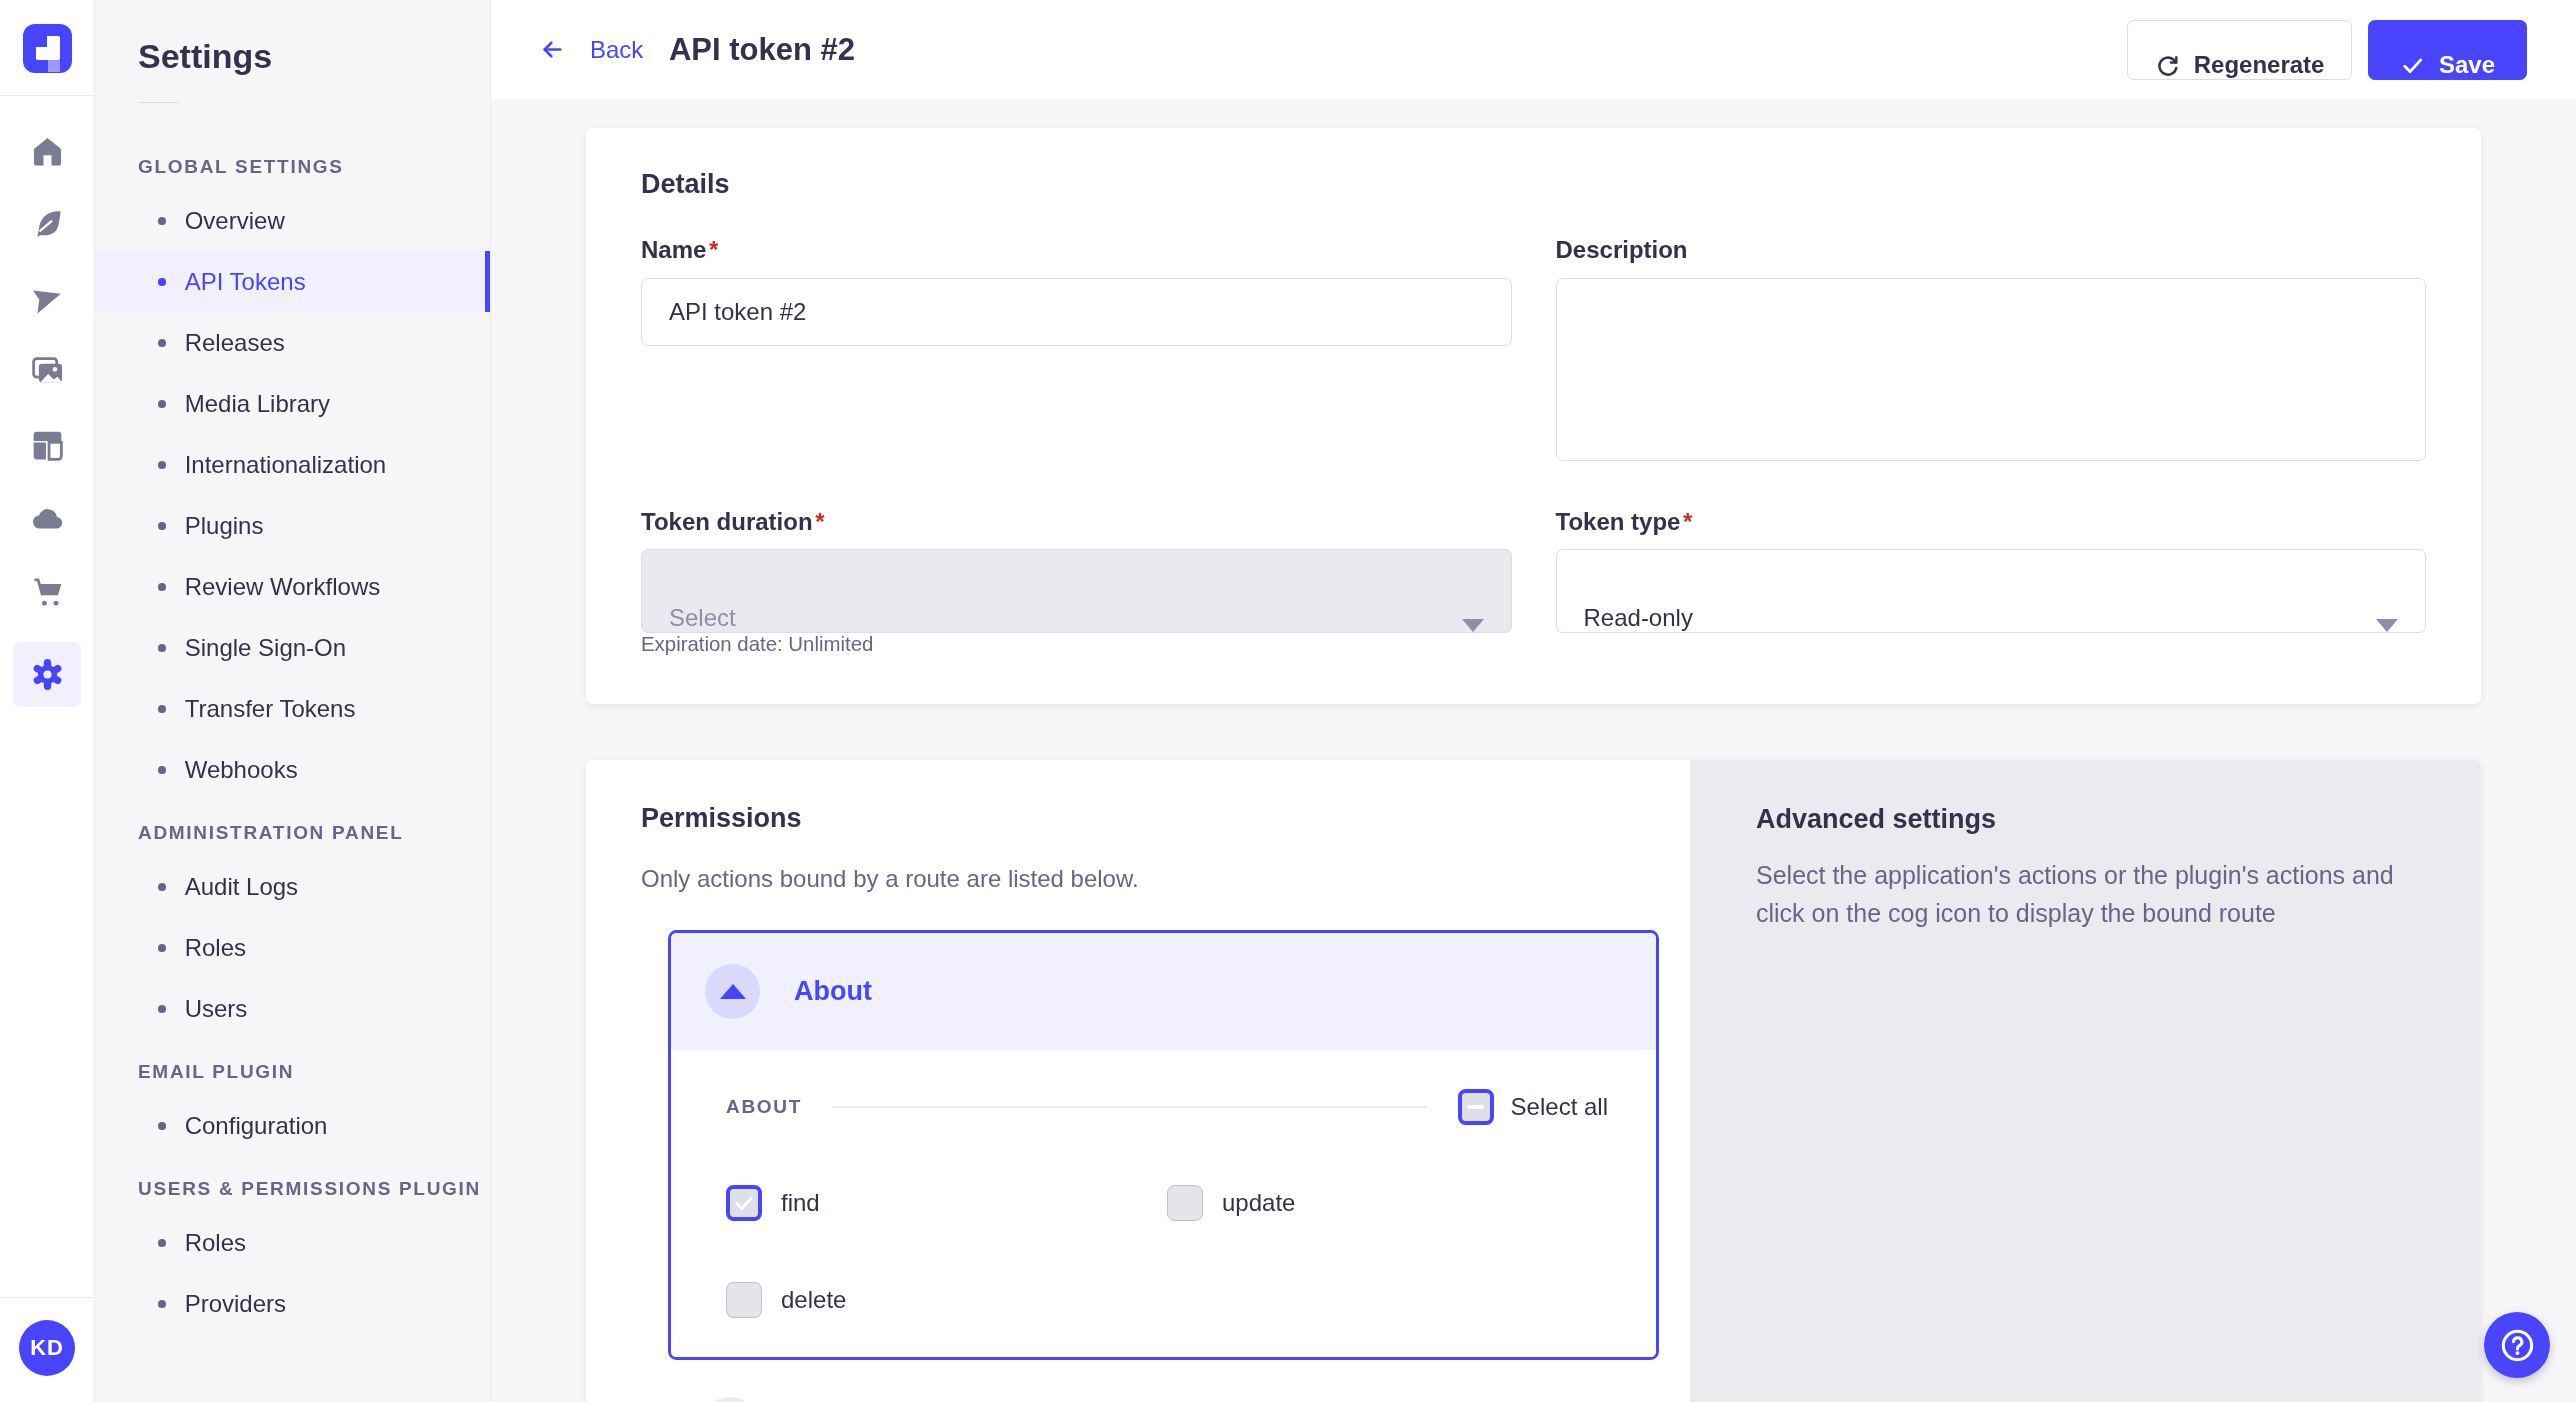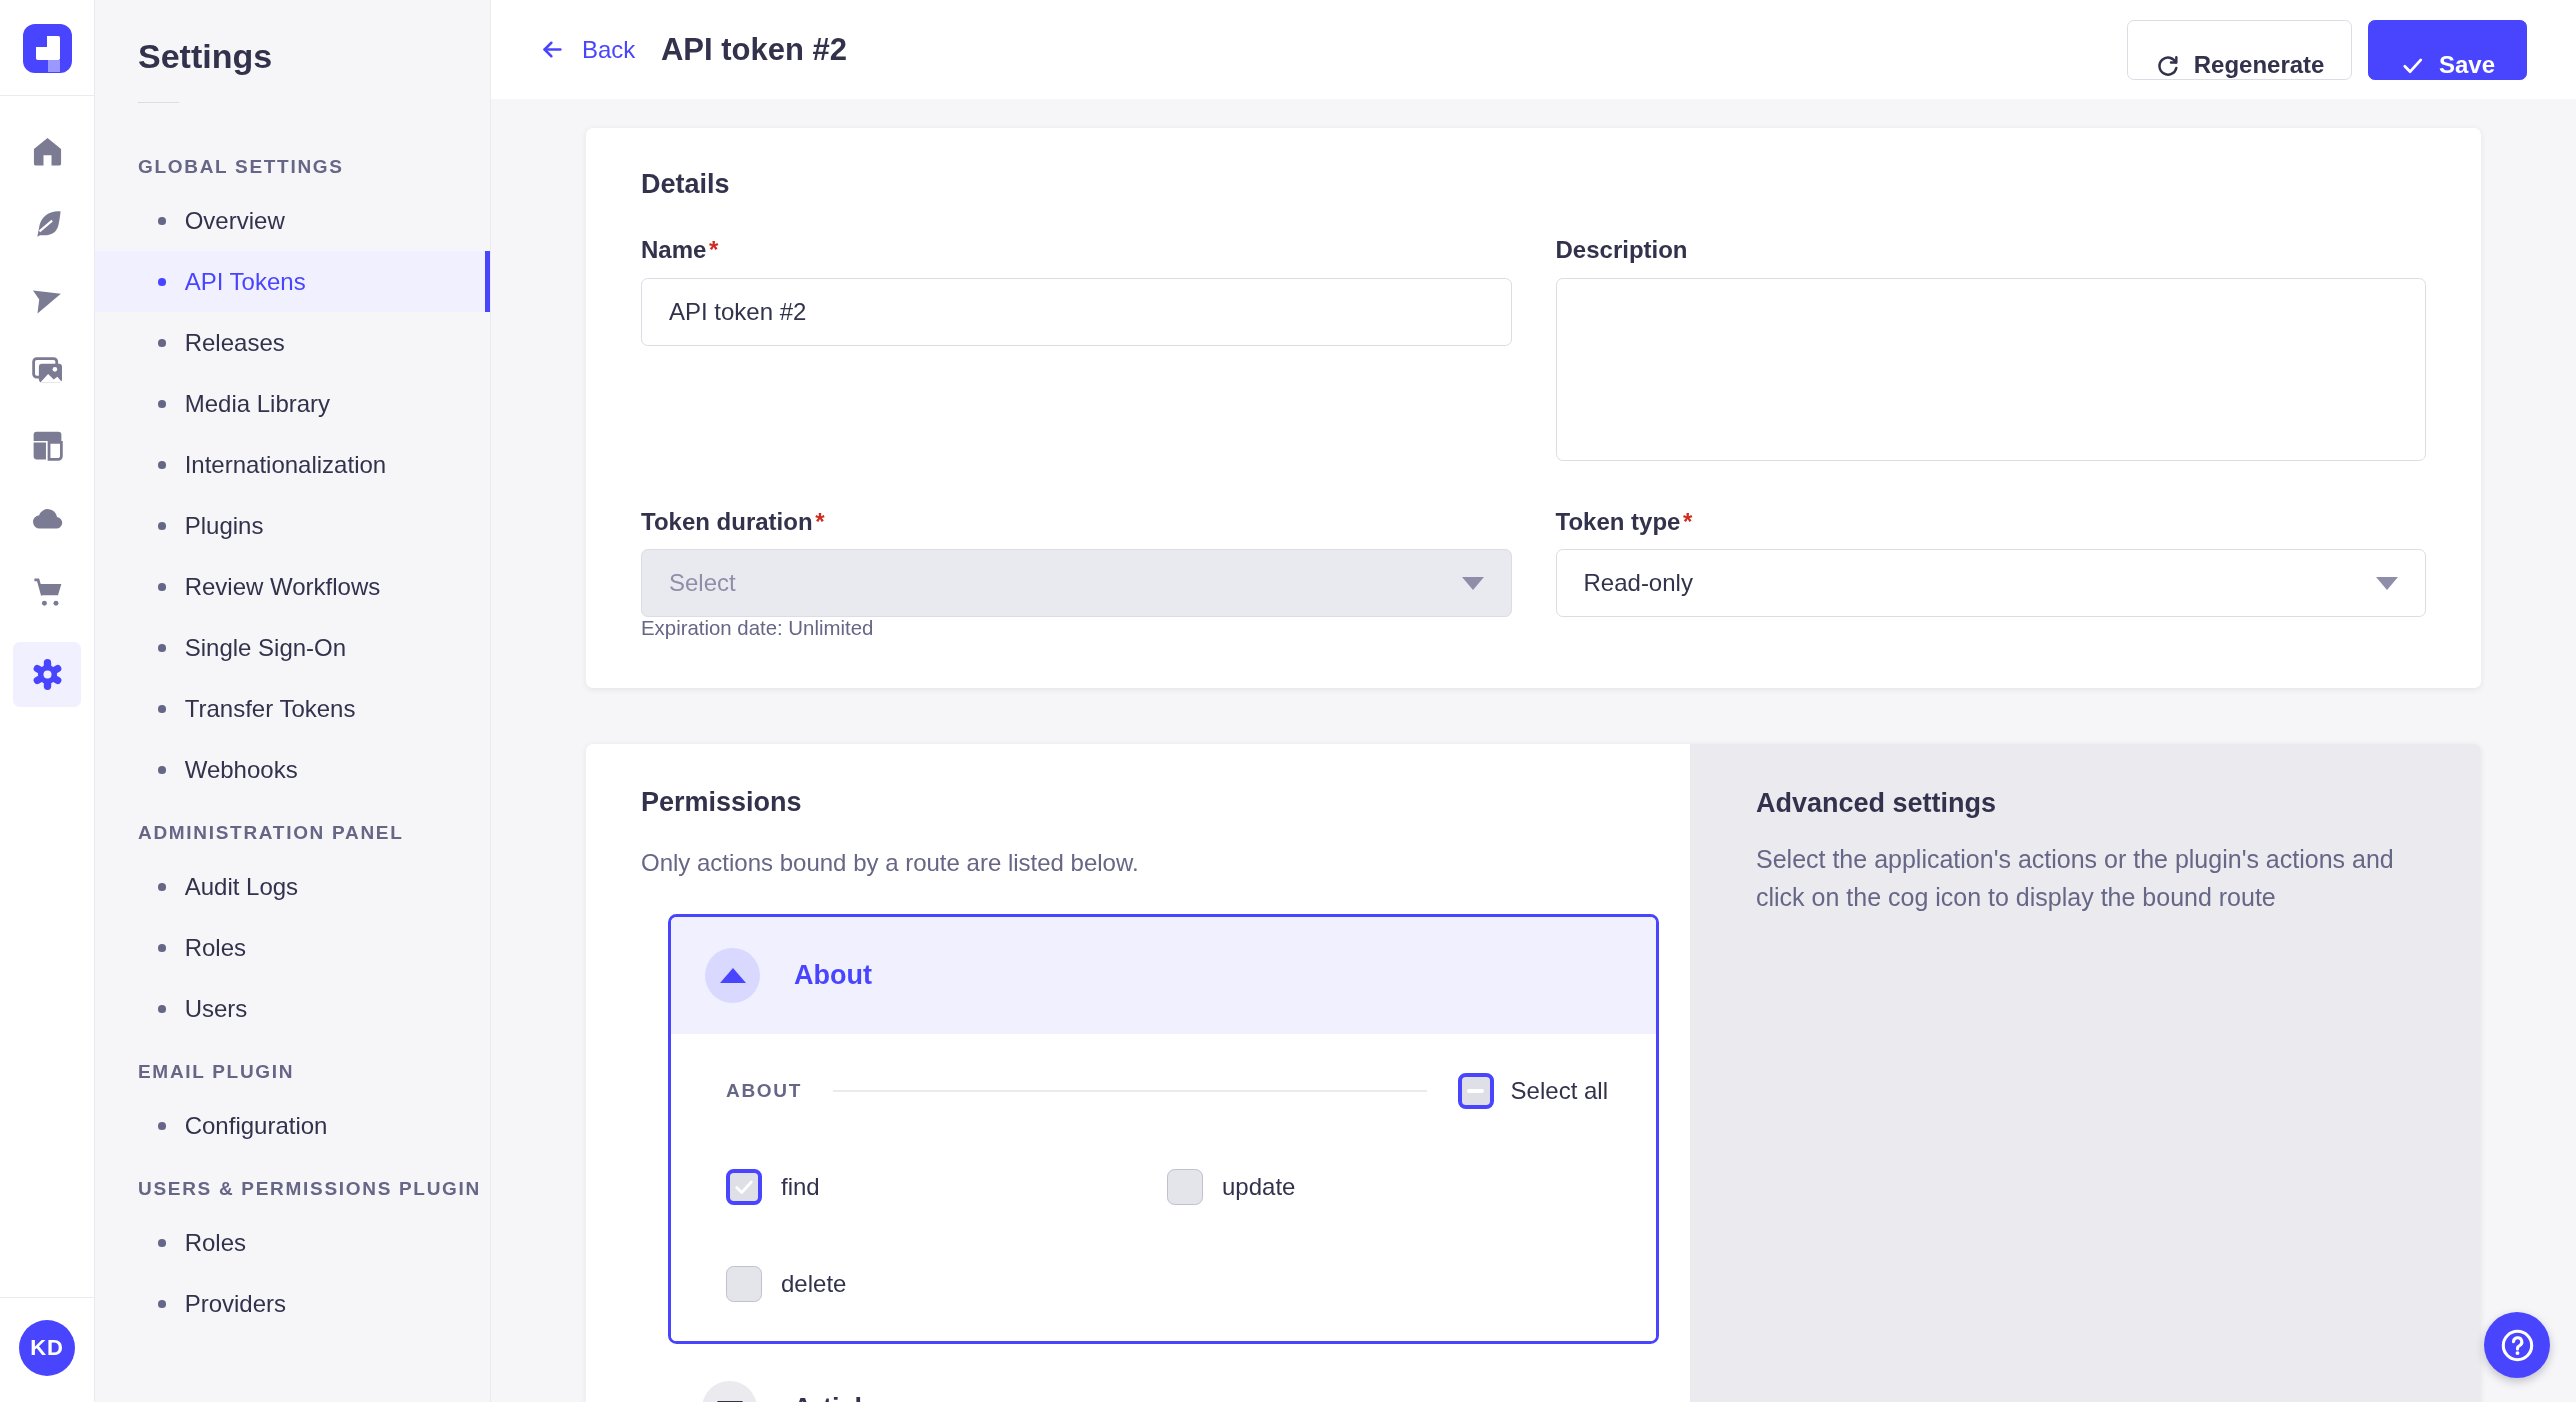--- a/index.html
+++ b/index.html
@@ -55,21 +55,21 @@
   .nav-item.active { background:#F0F0FF; color:#4945FF; }
   .nav-item.active .dot { background:#4945FF; }
   .nav-item.active::after { content:""; position:absolute; right:0; top:0; width:5.1px; height:100%; background:#4945FF; }
 
   
   .main { flex:1; display:flex; flex-direction:column; min-width:0; }
   .main-header {
     height:99px; background:#FFFFFF; display:flex; align-items:center;
     padding:0 49px 0 48px; flex:0 0 99px;
   }
-  .back-link { display:flex; align-items:center; gap:16px; color:#4945FF; font-size:24px; cursor:pointer; }
+  .back-link { display:flex; align-items:center; gap:24px; color:#4945FF; font-size:24px; cursor:pointer; }
   .back-link svg { width:27px; height:27px; }
   .page-title { font-size:31px; font-weight:bold; color:#32324D; margin-left:25.6px; }
   .header-actions { margin-left:auto; display:flex; align-items:center; gap:15.3px; }
   .btn { display:flex; align-items:flex-end; gap:13.6px; height:60px; border-radius:6.8px; font-size:24px; font-weight:bold; cursor:pointer; }
   .btn-secondary { background:#FFFFFF; border:1.7px solid #DCDCE4; color:#32324D; padding:0 27px; }
   .btn-primary { background:#4945FF; border:1.7px solid #4945FF; color:#FFFFFF; padding:0 31px; }
   .btn svg { width:25.6px; height:25.6px; }
 
   .content { flex:1; background:#F6F6F9; padding:29px 95px 0 95px; overflow:hidden; }
   .card { background:#FFFFFF; border-radius:6.8px; box-shadow:0 1.7px 6.8px rgba(33,33,52,0.08); }
@@ -84,22 +84,22 @@
     width:100%; height:68px; border:1.7px solid #DCDCE4; border-radius:6.8px;
     background:#FFFFFF; font-size:24px; color:#32324D; padding:0 27px;
     font-family:"Liberation Sans", sans-serif;
   }
   .textarea {
     width:100%; height:183px; border:1.7px solid #DCDCE4; border-radius:6.8px;
     background:#FFFFFF; font-size:24px; color:#32324D; padding:17px 27px; resize:none;
     font-family:"Liberation Sans", sans-serif;
   }
   .select {
-    width:100%; height:68px; border:1.7px solid #DCDCE4; border-radius:6.8px;
-    display:flex; align-items:center; padding:0 27px; font-size:24px; cursor:pointer;
+    width:100%; height:84px; border:1.7px solid #DCDCE4; border-radius:6.8px;
+    display:flex; align-items:flex-end; padding:0 27px; font-size:24px; cursor:pointer;
   }
   .select.disabled { background:#E9E9F0; color:#8E8EA9; }
   .select.normal { background:#FFFFFF; color:#32324D; }
   .select .caret { margin-left:auto; width:0; height:0; border-left:11px solid transparent; border-right:11px solid transparent; border-top:13.6px solid #8E8EA9; }
   .hint { font-size:20.4px; color:#666687; margin-top:0; }
 
   
   .permissions-card { margin-top:56px; display:flex; height:860px; overflow:hidden; }
   .perm-left { flex:0 0 1104px; width:1104px; padding:43px 31px 0 55px; }
   .perm-sub { font-size:24px; color:#666687; margin-top:31px; }

